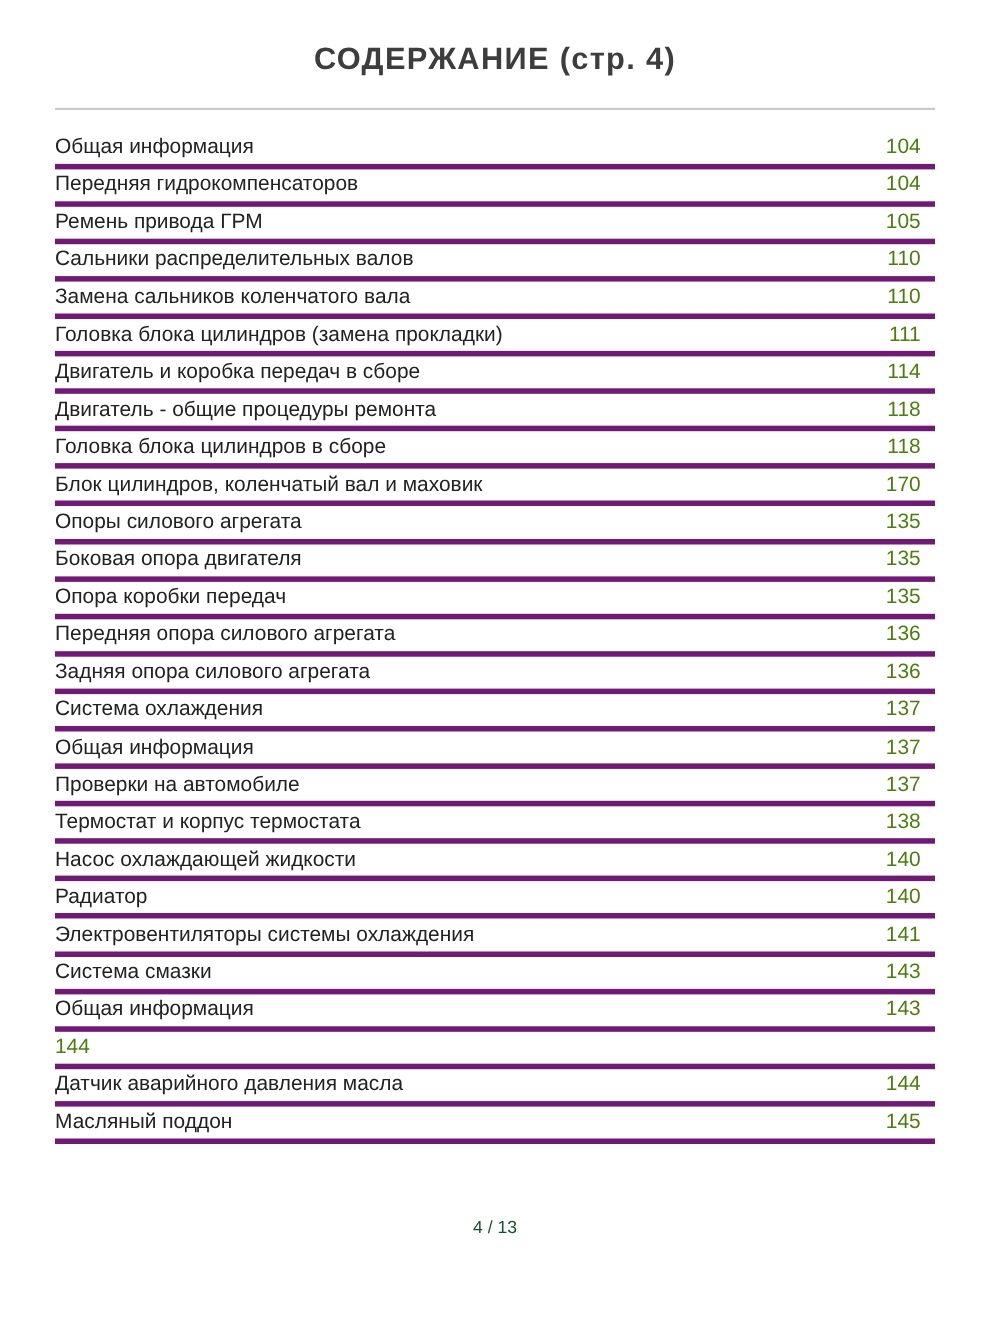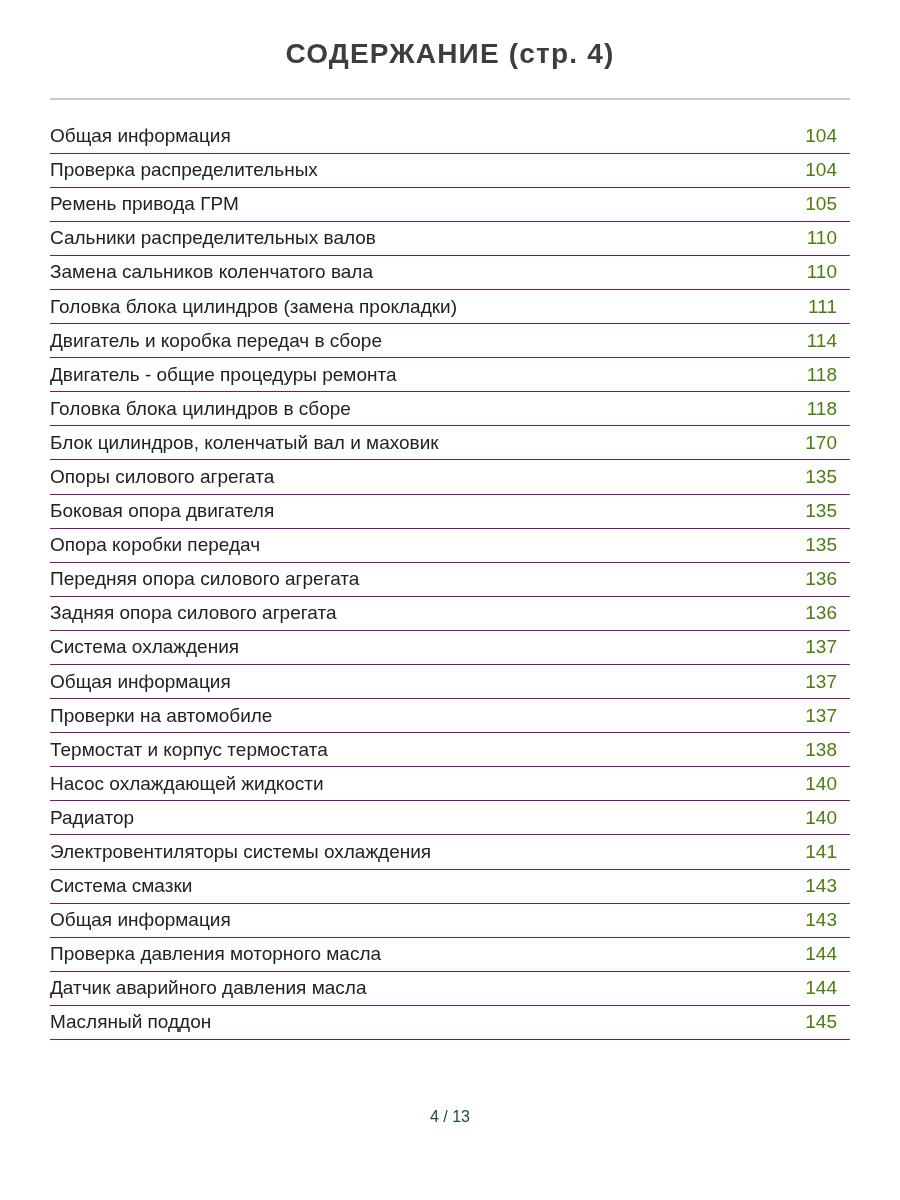--- a/index.html
+++ b/index.html
@@ -34,21 +34,21 @@
     margin-top: 26px;
     height: 2px;
     background: #c9c9c9;
   }
   .toc {
     margin-top: 19.5px;
   }
   .toc-row {
     box-sizing: border-box;
     height: 34.1px;
-    border-bottom: 1px solid #701a75;
+    border-bottom: 5px solid #701a75;
     display: flex;
     align-items: center;
     justify-content: space-between;
   }
   .toc-label {
     font-size: 19px;
     color: #222222;
     white-space: nowrap;
   }
   .toc-page {
@@ -73,21 +73,21 @@
 
   <div class="divider"></div>
 
   <div class="toc">
   <div class="toc-row">
     <span class="toc-label">Общая информация</span>
     <span class="toc-page">104</span>
   </div>
 
   <div class="toc-row">
-    <span class="toc-label">Проверка распределительных</span>
+    <span class="toc-label">Передняя гидрокомпенсаторов</span>
     <span class="toc-page">104</span>
   </div>
 
   <div class="toc-row">
     <span class="toc-label">Ремень привода ГРМ</span>
     <span class="toc-page">105</span>
   </div>
 
   <div class="toc-row">
     <span class="toc-label">Сальники распределительных валов</span>
@@ -189,21 +189,20 @@
     <span class="toc-label">Система смазки</span>
     <span class="toc-page">143</span>
   </div>
 
   <div class="toc-row">
     <span class="toc-label">Общая информация</span>
     <span class="toc-page">143</span>
   </div>
 
   <div class="toc-row">
-    <span class="toc-label">Проверка давления моторного масла</span>
     <span class="toc-page">144</span>
   </div>
 
   <div class="toc-row">
     <span class="toc-label">Датчик аварийного давления масла</span>
     <span class="toc-page">144</span>
   </div>
 
   <div class="toc-row">
     <span class="toc-label">Масляный поддон</span>

